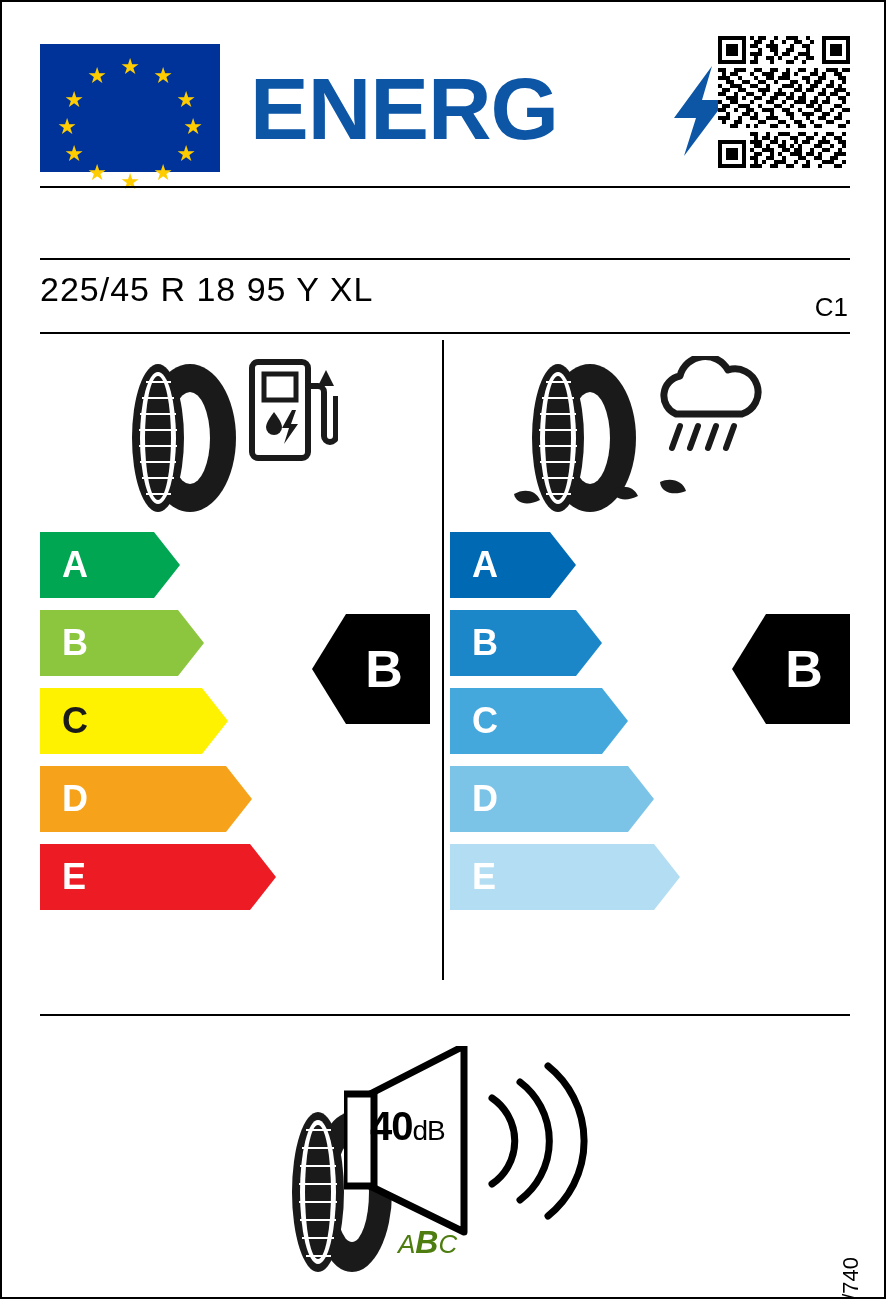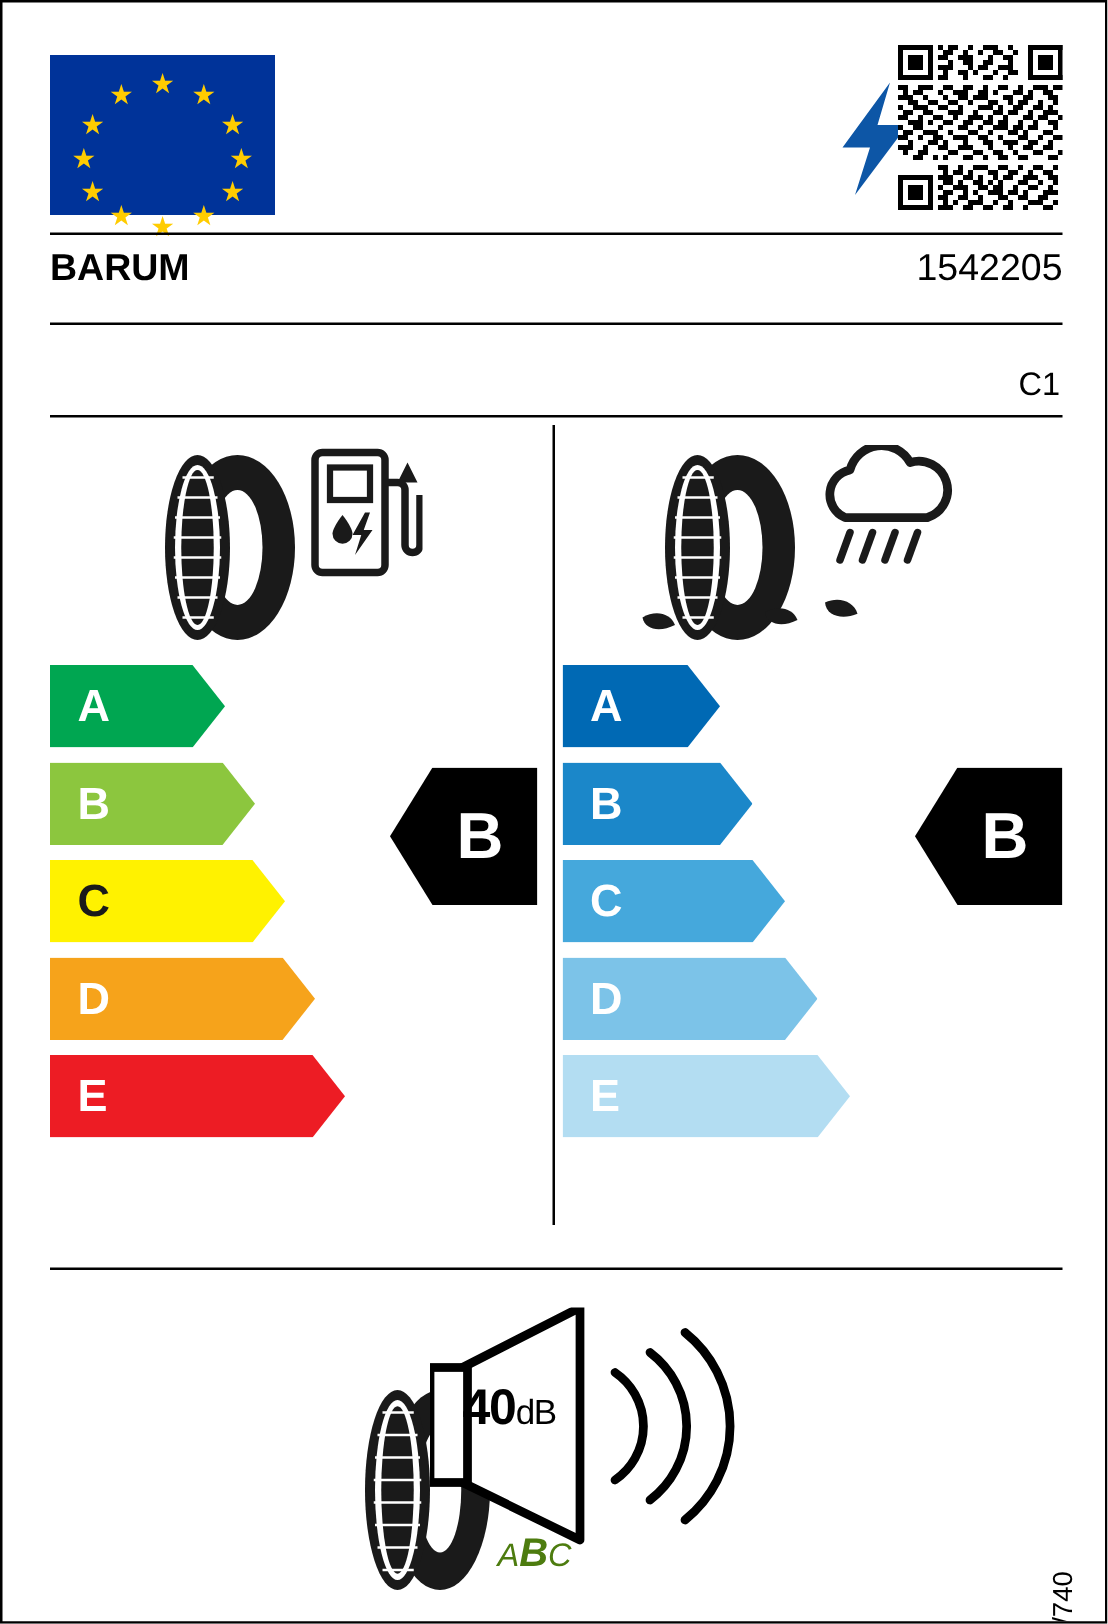--- a/index.html
+++ b/index.html
@@ -239,20 +239,21 @@
       <div class="eu-star" style="left:135px; top:45px;">★</div>
       <div class="eu-star" style="left:16px;  top:72px;">★</div>
       <div class="eu-star" style="left:142px; top:72px;">★</div>
       <div class="eu-star" style="left:23px;  top:99px;">★</div>
       <div class="eu-star" style="left:135px; top:99px;">★</div>
       <div class="eu-star" style="left:46px;  top:118px;">★</div>
       <div class="eu-star" style="left:112px; top:118px;">★</div>
       <div class="eu-star" style="left:79px;  top:127px;">★</div>
     </div>
 
+    <div class="energ-text">ENERG</div>
 
     <div class="bolt">
       <svg viewBox="0 0 56 90" width="56" height="90">
         <polygon points="40,0 2,52 24,52 12,90 54,34 30,34" fill="#0d56a6"></polygon>
       </svg>
     </div>
 
     <div class="qr">
       <svg viewBox="0 0 33 33" width="132" height="132" shape-rendering="crispEdges">
         <rect width="33" height="33" fill="#fff"></rect>
@@ -494,28 +495,25 @@
             <rect x="21" y="32" width="2" height="1"></rect>
           <rect x="25" y="32" width="1" height="1"></rect>
             <rect x="29" y="32" width="2" height="1"></rect>
         </g>
       </svg>
     </div>
   </div>
 
   <div class="divider" style="top:184px;"></div>
 
-  <div class="brand-row">
-    <div class="brand-name">BARUM</div>
-    <div class="article-no">1542205</div>
-  </div>
 
   <div class="divider" style="top:256px;"></div>
 
   <div class="size-row">
+    <div class="tyre-size">225/45 R 18 95 Y XL</div>
     <div class="tyre-class">C1</div>
   </div>
 
   <div class="divider" style="top:330px;"></div>
 
   <div class="vsep"></div>
 
   <div class="panel panel-left">
     <div class="pictos">
       

